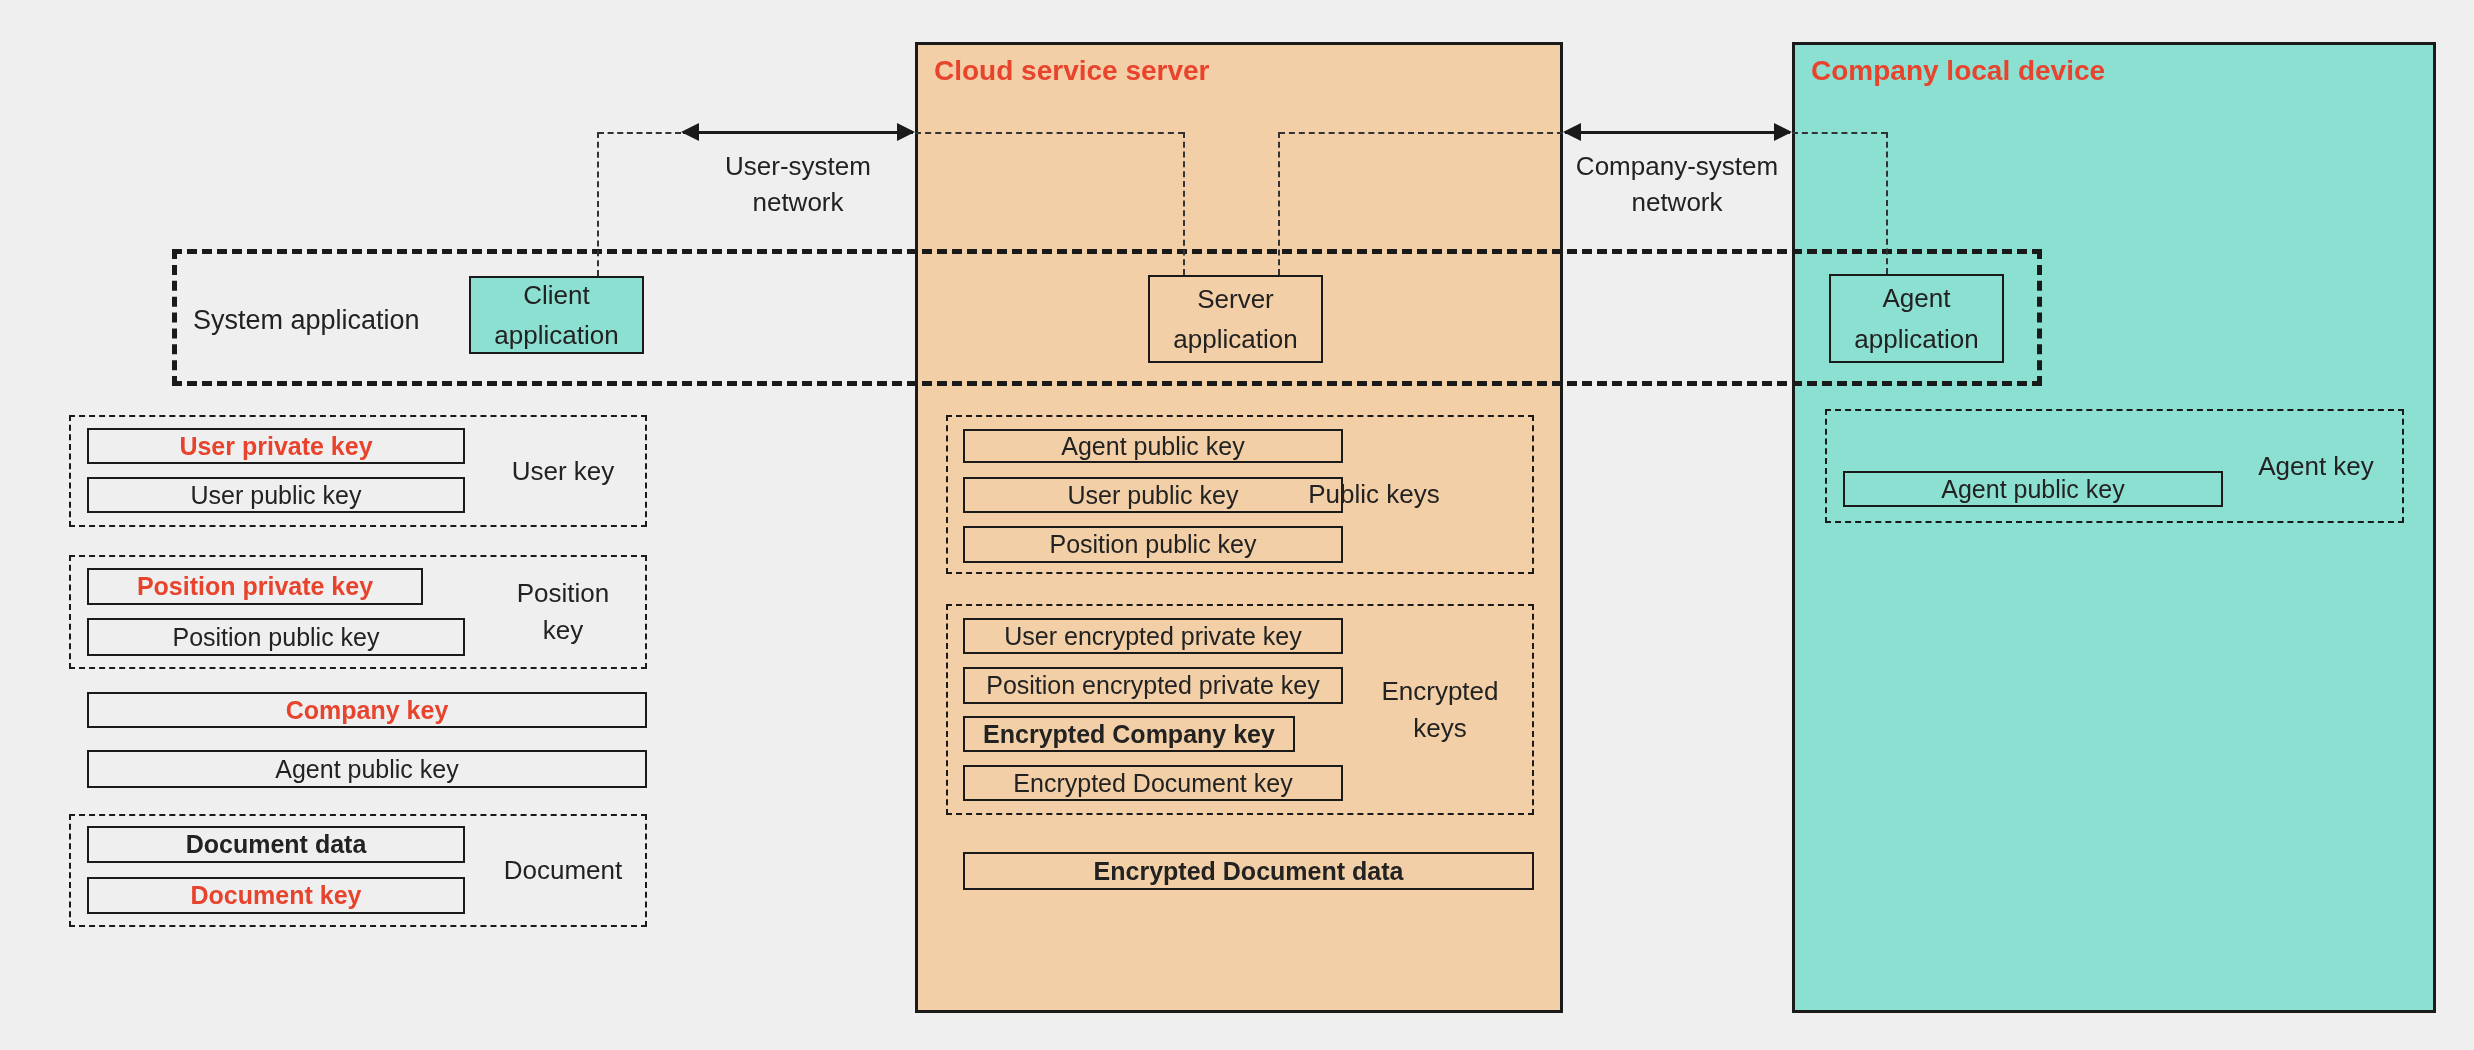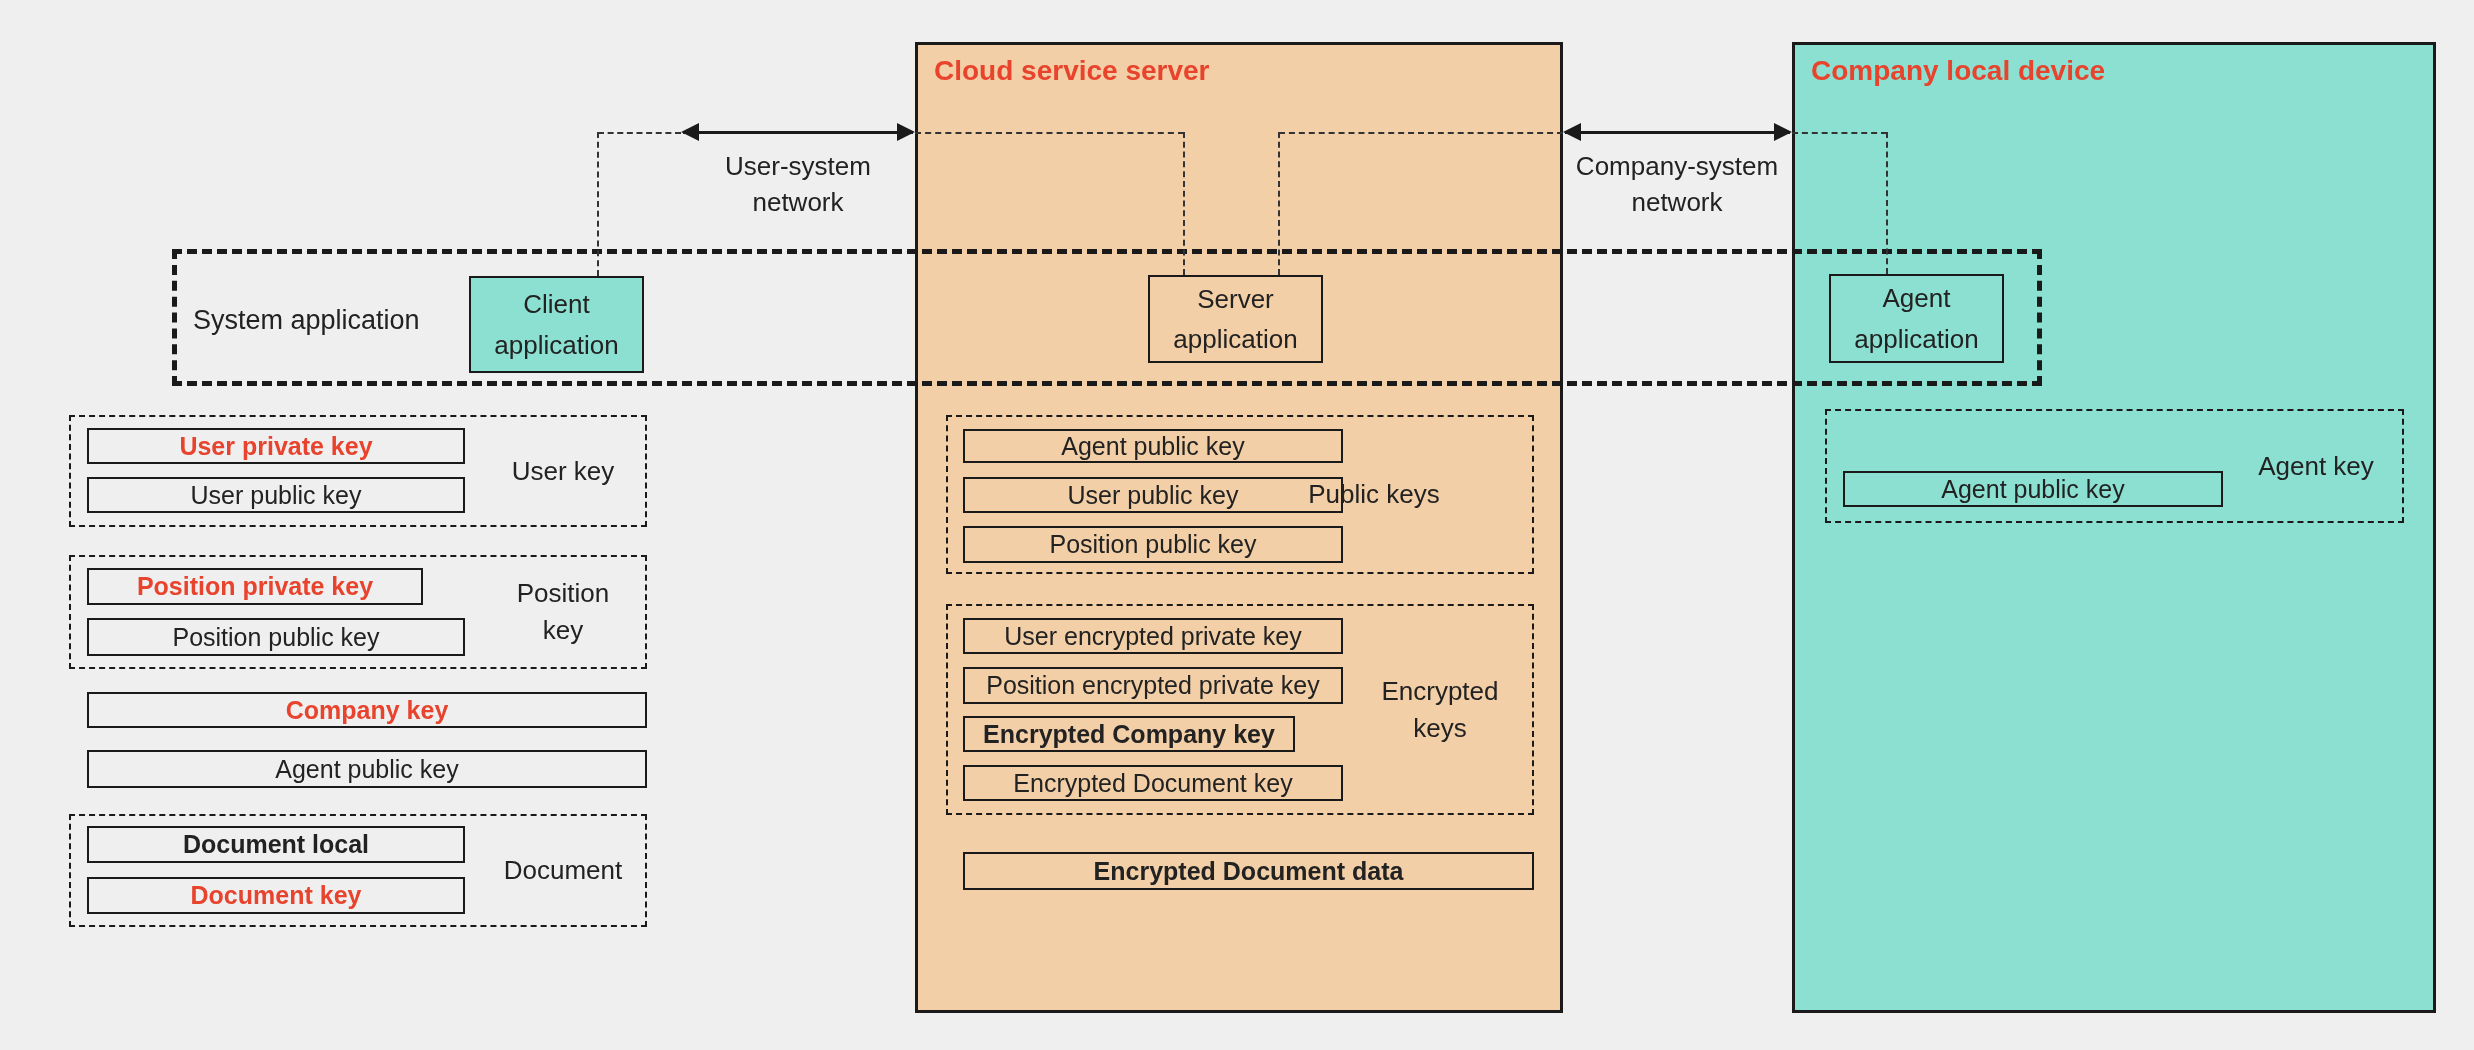--- a/index.html
+++ b/index.html
@@ -63,40 +63,40 @@
   <div class="dash-v" style="left:1886px;top:132px;height:142px;"></div>
 
   <div class="arrow" style="left:683px;top:131px;width:230px;"></div>
   <div class="net-label" style="left:698px;top:148px;width:200px;">User-system
 network</div>
 
   <div class="arrow" style="left:1565px;top:131px;width:225px;"></div>
   <div class="net-label" style="left:1557px;top:148px;width:240px;">Company-system
 network</div>
 
-  <div class="app-box on-teal" style="left:469px;top:276px;width:175px;height:97px;">Client application</div>
+  <div class="app-box on-teal" style="left:469px;top:276px;width:175px;height:78px;">Client application</div>
   <div class="app-box on-tan" style="left:1148px;top:275px;width:175px;height:88px;">Server application</div>
   <div class="app-box on-teal" style="left:1829px;top:274px;width:175px;height:89px;">Agent application</div>
 
   <div class="group" style="left:69px;top:415px;width:578px;height:112px;"></div>
   <div class="key-box red" style="left:87px;top:428px;width:378px;height:36px;">User private key</div>
   <div class="key-box" style="left:87px;top:477px;width:378px;height:36px;">User public key</div>
   <div class="group-label" style="left:480px;top:453px;width:166px;">User key</div>
 
   <div class="group" style="left:69px;top:555px;width:578px;height:114px;"></div>
   <div class="key-box red" style="left:87px;top:568px;width:336px;height:37px;">Position private key</div>
   <div class="key-box" style="left:87px;top:618px;width:378px;height:38px;">Position public key</div>
   <div class="group-label" style="left:480px;top:575px;width:166px;">Position
 key</div>
 
   <div class="key-box red" style="left:87px;top:692px;width:560px;height:36px;">Company key</div>
   <div class="key-box" style="left:87px;top:750px;width:560px;height:38px;">Agent public key</div>
 
   <div class="group" style="left:69px;top:814px;width:578px;height:113px;"></div>
-  <div class="key-box bold" style="left:87px;top:826px;width:378px;height:37px;">Document local</div>
+  <div class="key-box bold" style="left:87px;top:826px;width:378px;height:37px;">Document data</div>
   <div class="key-box red" style="left:87px;top:877px;width:378px;height:37px;">Document key</div>
   <div class="group-label" style="left:470px;top:852px;width:186px;">Document</div>
 
   <div class="group" style="left:946px;top:415px;width:588px;height:159px;"></div>
   <div class="key-box" style="left:963px;top:429px;width:380px;height:34px;">Agent public key</div>
   <div class="key-box" style="left:963px;top:477px;width:380px;height:36px;">User public key</div>
   <div class="key-box" style="left:963px;top:526px;width:380px;height:37px;">Position public key</div>
   <div class="group-label" style="left:1284px;top:476px;width:180px;">Public keys</div>
 
   <div class="group" style="left:946px;top:604px;width:588px;height:211px;"></div>

